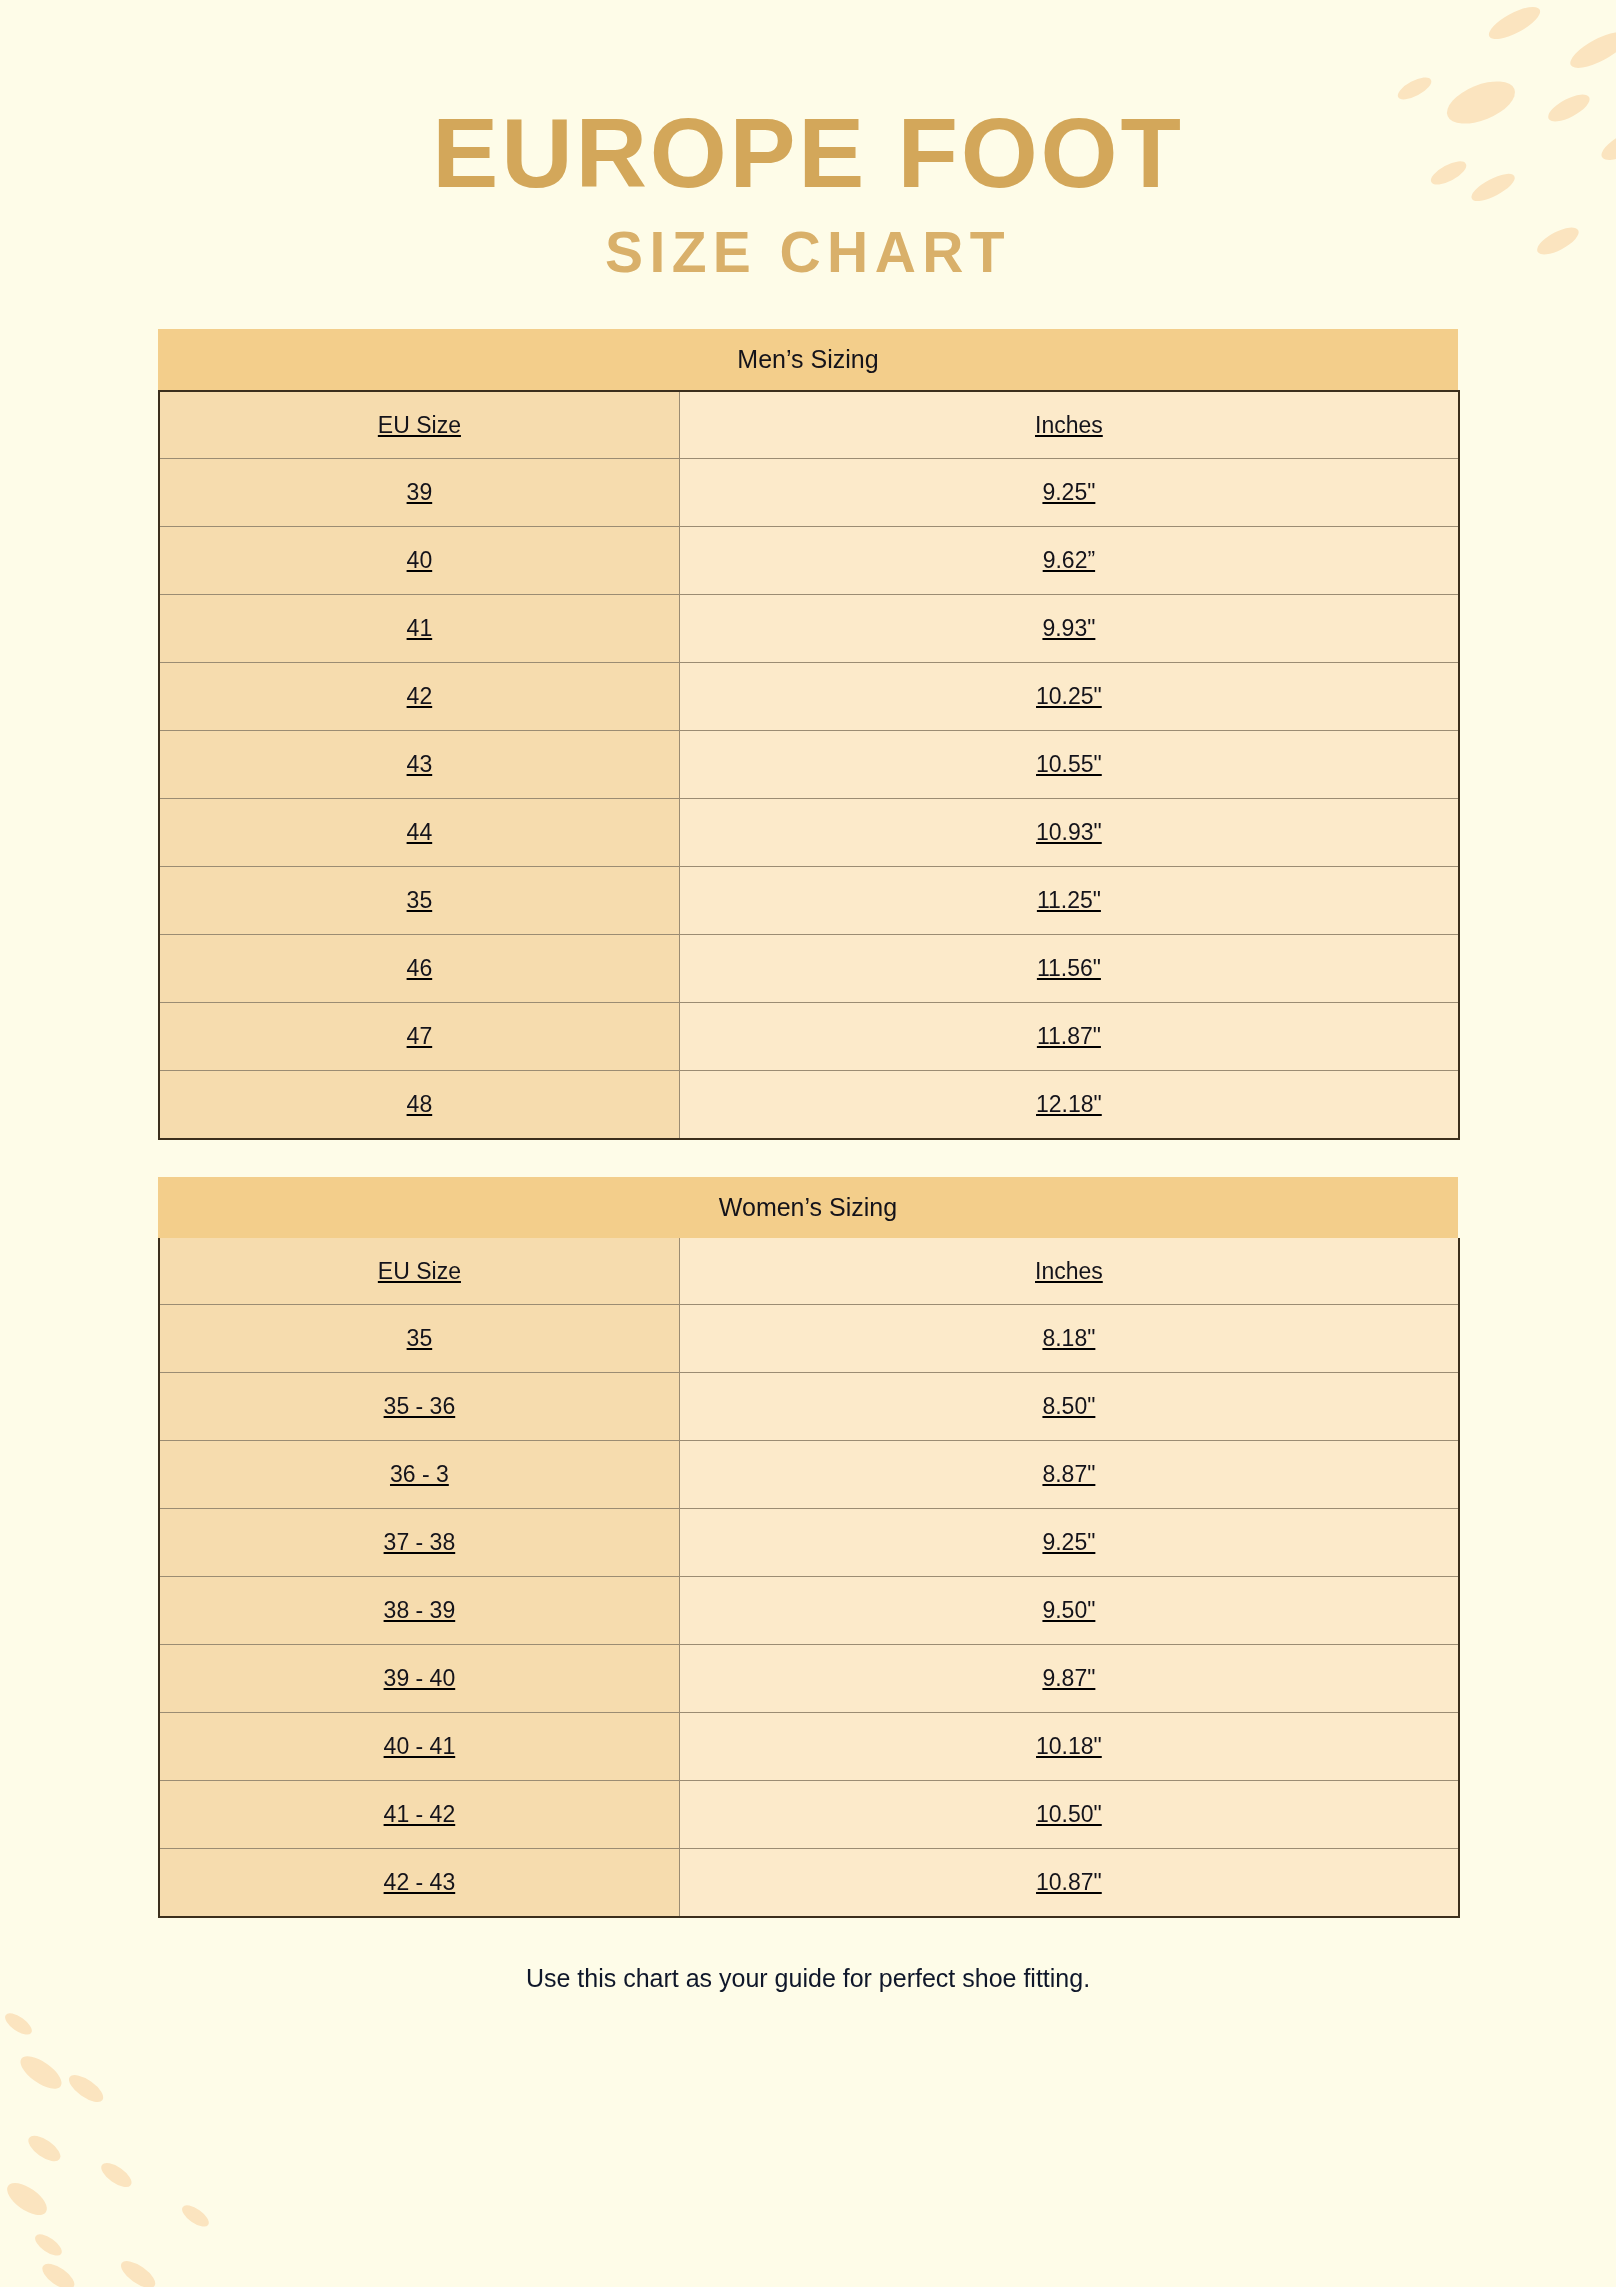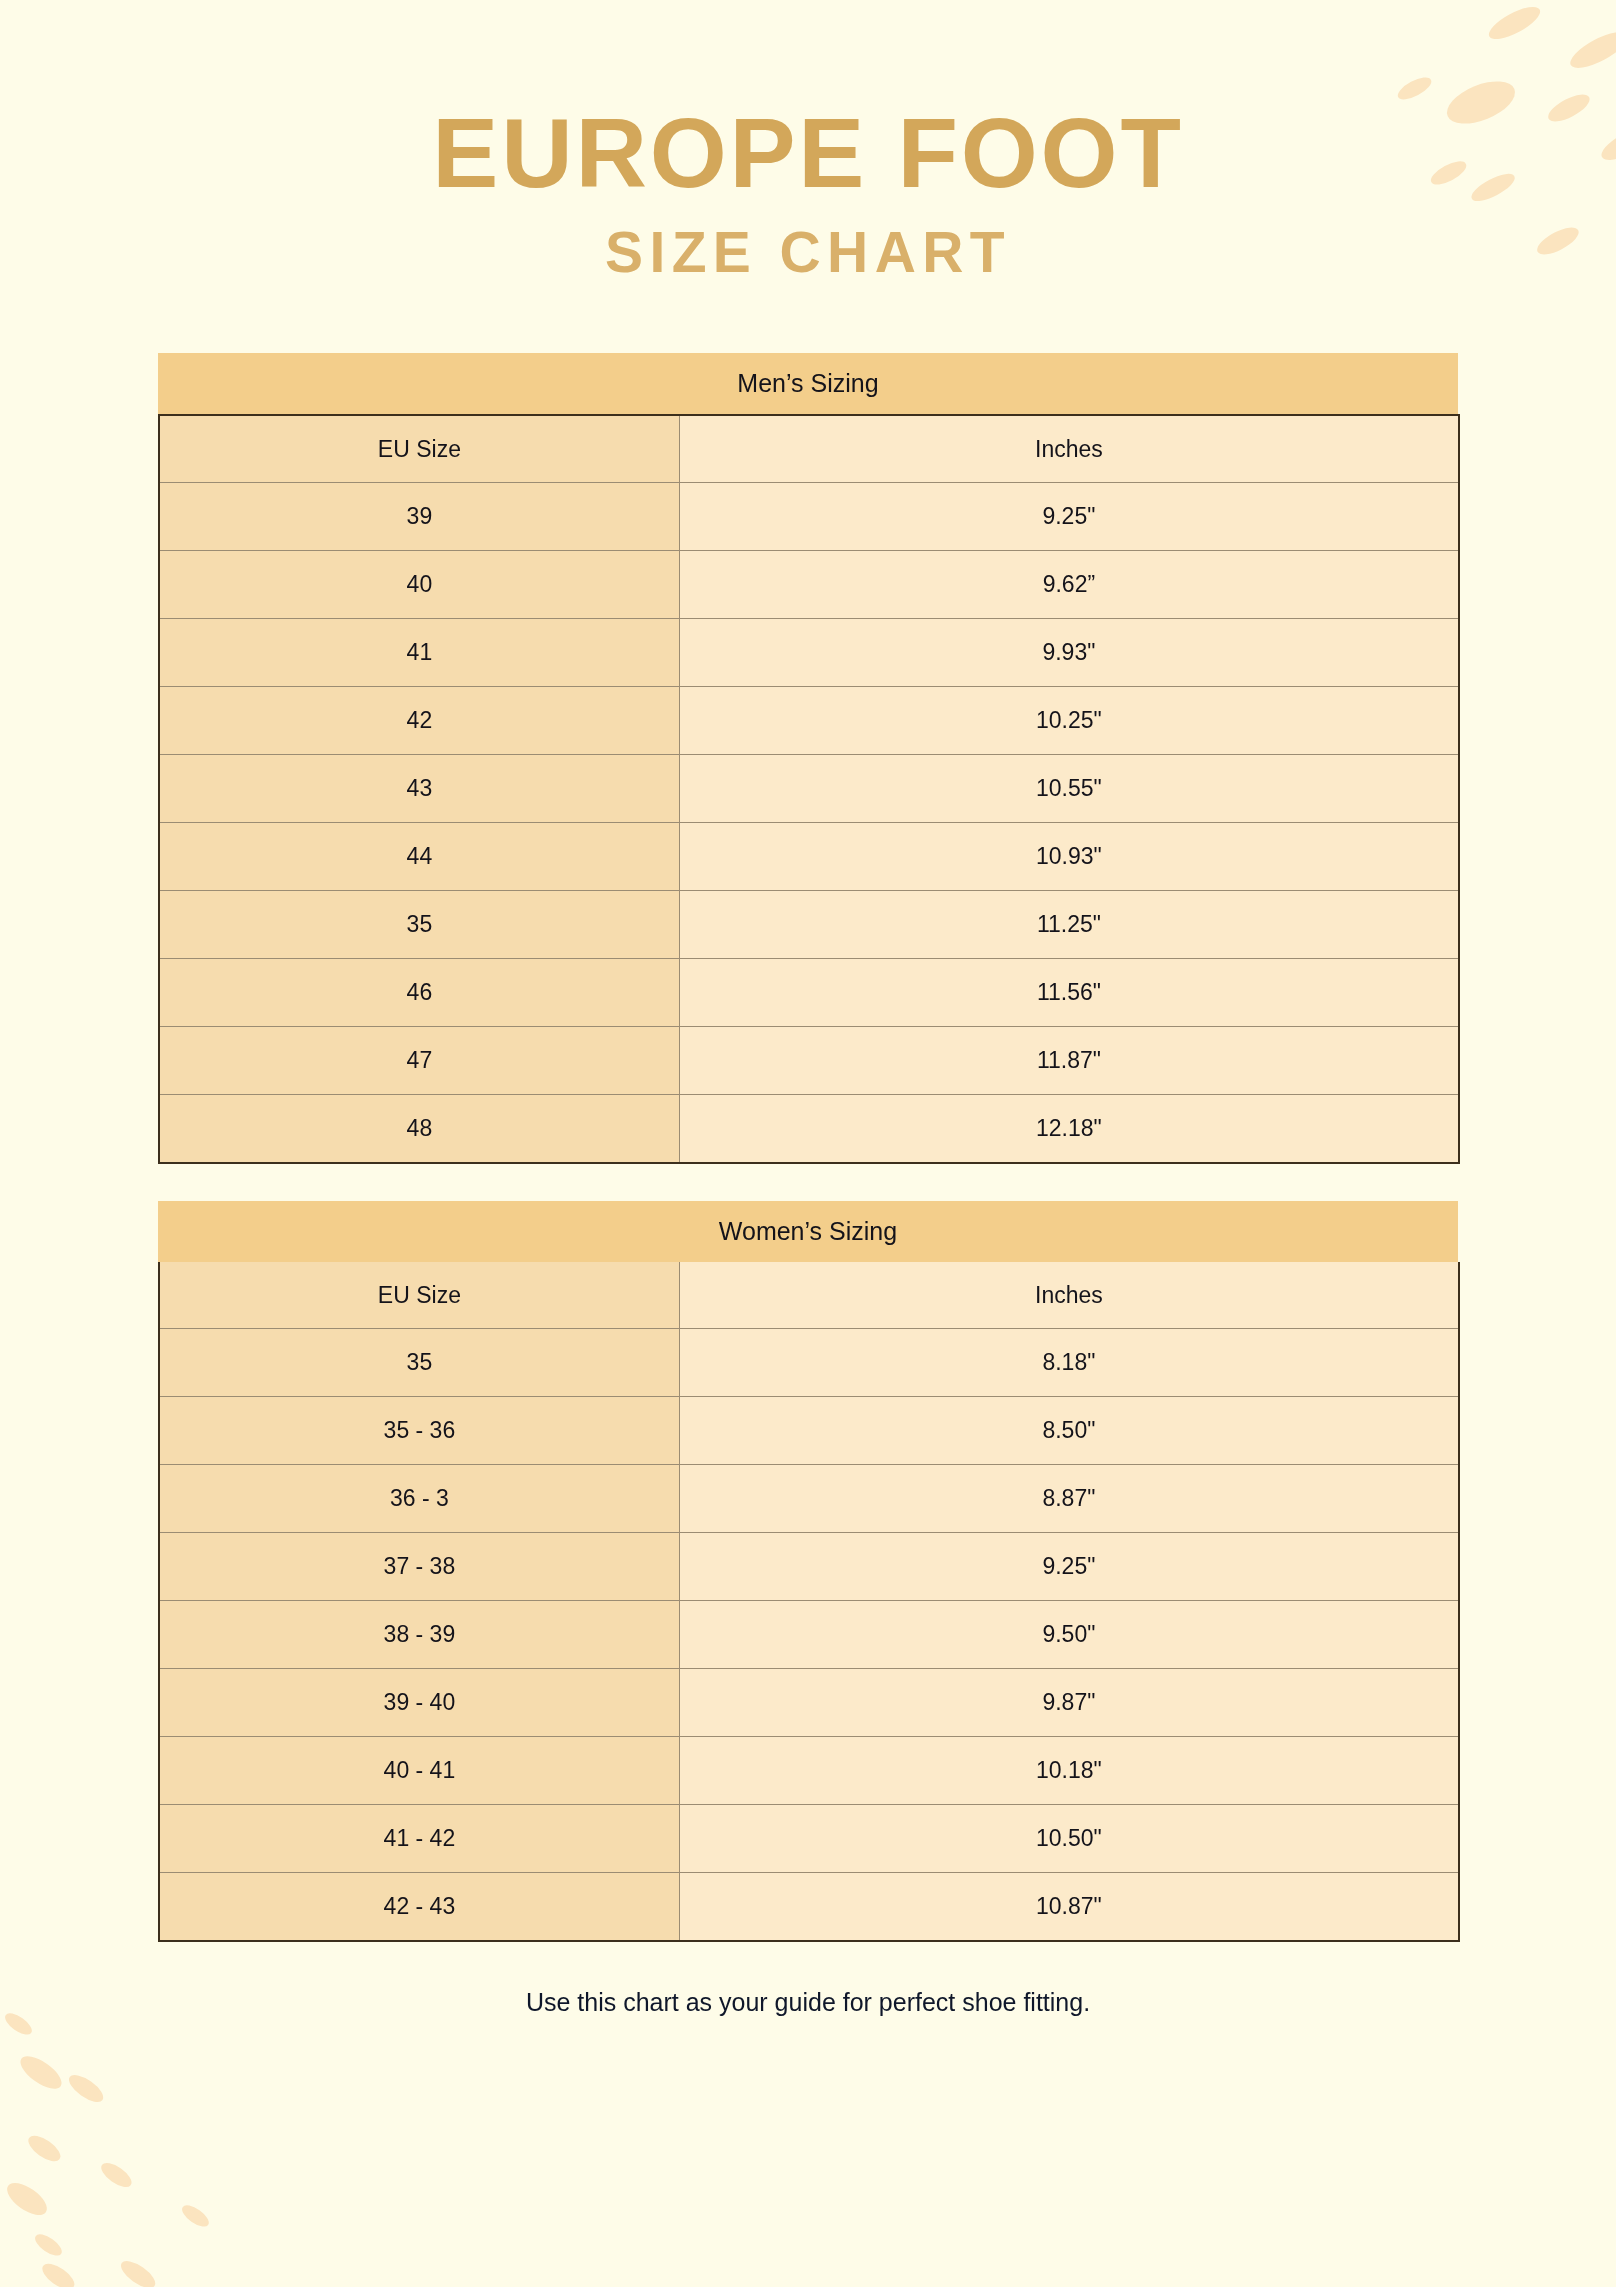--- a/index.html
+++ b/index.html
@@ -56,40 +56,41 @@
     color: #d9b06a;
     letter-spacing: 6.4px;
     line-height: 1;
   }
 
   
   .chart-table {
     width: 1300px;
     margin: 0 auto;
   }
-  #men-table { margin-top: 72px; }
+  #men-table { margin-top: 48px; }
   #women-table { margin-top: 37px; border-radius: 25px; }
 
   .section-band {
     background: #f3ce8b;
     height: 61px;
     display: flex;
     align-items: center;
     justify-content: center;
     font-size: 25px;
     color: #14131a;
   }
 
   .grid {
     border: 2.8px solid #3c2f1c;
     border-top: none;
     display: table;
     width: 100%;
     border-collapse: collapse;
     table-layout: fixed;
+    text-decoration: underline;
   }
   .grid.with-top { border-top: 2.8px solid #3c2f1c; }
 
   .row {
     display: table-row;
   }
   .cell {
     display: table-cell;
     vertical-align: middle;
     text-align: center;

